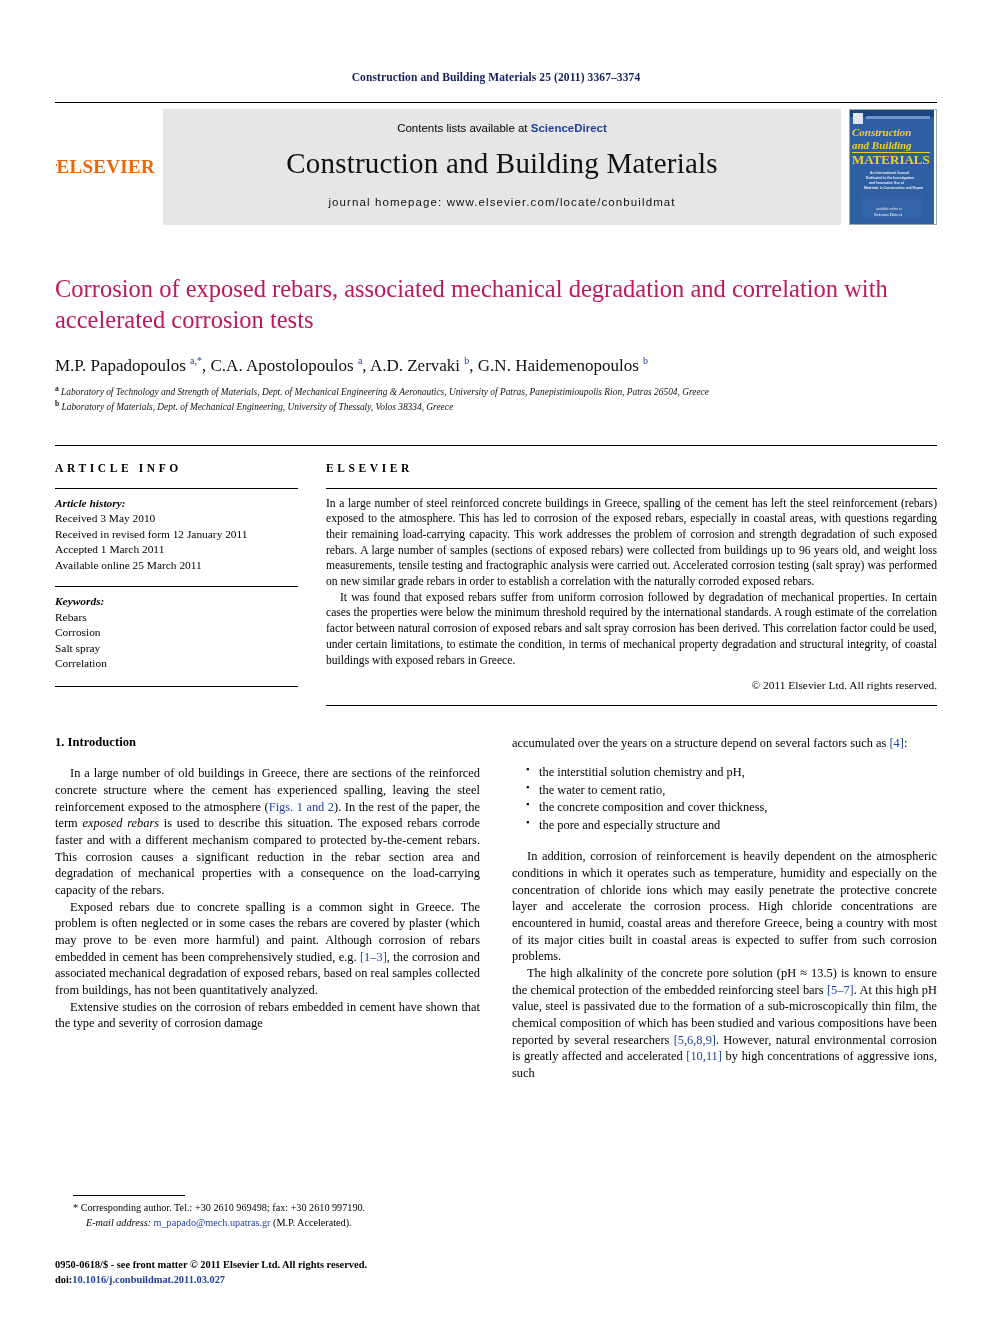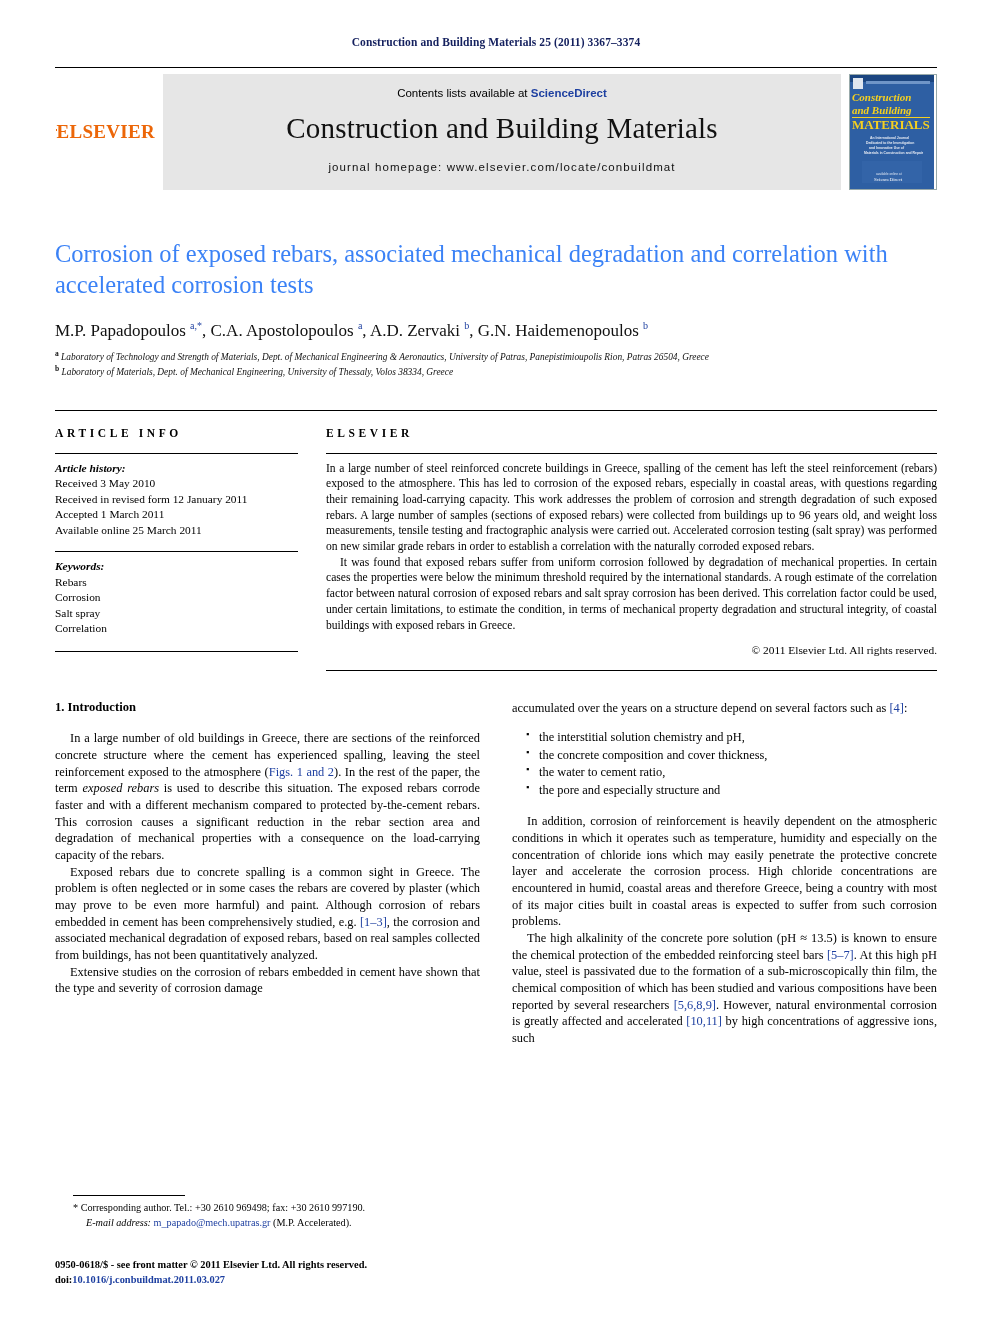--- a/index.html
+++ b/index.html
@@ -24,21 +24,21 @@
   }
 
   
   .running-head {
     text-align: center;
     font-family: "Liberation Serif", serif;
     font-weight: bold;
     font-size: 11.5px;
     color: #14205e;
     letter-spacing: 0.1px;
-    padding-top: 36px;
+    padding-top: 71px;
   }
 
   
   .masthead {
     margin-top: 19px;
     border-top: 1.6px solid #000;
     display: flex;
     align-items: stretch;
     height: 116px;
     padding-top: 6px;
@@ -110,21 +110,21 @@
     position: relative;
     overflow: hidden;
   }
 
   
   .title-block { margin-top: 48px; }
   .paper-title {
     font-family: "Liberation Serif", serif;
     font-size: 24.5px;
     line-height: 1.28;
-    color: #3b82f6;
+    color: #be185d;
     font-weight: normal;
     margin: 0;
   }
   .authors {
     margin-top: 19px;
     font-family: "Liberation Serif", serif;
     font-size: 17px;
     color: #111;
   }
   .authors sup { font-size: 10px; color:#1d3fa0; vertical-align: super; }
@@ -374,22 +374,22 @@
       <h2 class="body-head">1. Introduction</h2>
       <p><span>In a large number of old buildings in Greece, there are sections of the reinforced concrete structure where the cement has experienced spalling, leaving the steel reinforcement exposed to the atmosphere (</span><span class="lnk">Figs. 1 and 2</span><span>). In the rest of the paper, the term </span><span class="ital">exposed rebars</span><span> is used to describe this situation. The exposed rebars corrode faster and with a different mechanism compared to protected by-the-cement rebars. This corrosion causes a significant reduction in the rebar section area and degradation of mechanical properties with a consequence on the load-carrying capacity of the rebars.</span></p>
       <p><span>Exposed rebars due to concrete spalling is a common sight in Greece. The problem is often neglected or in some cases the rebars are covered by plaster (which may prove to be even more harmful) and paint. Although corrosion of rebars embedded in cement has been comprehensively studied, e.g. </span><span class="lnk">[1–3]</span><span>, the corrosion and associated mechanical degradation of exposed rebars, based on real samples collected from buildings, has not been quantitatively analyzed.</span></p>
       <p>Extensive studies on the corrosion of rebars embedded in cement have shown that the type and severity of corrosion damage</p>
     </div>
 
     <div class="bcol">
       <p class="noindent"><span>accumulated over the years on a structure depend on several factors such as </span><span class="lnk">[4]</span><span>:</span></p>
       <ul class="factors">
         <li>the interstitial solution chemistry and pH,</li>
+        <li>the water to cement ratio,</li>
         <li>the concrete composition and cover thickness,</li>
-        <li>the water to cement ratio,</li>
         <li>the pore and especially structure and</li>
       </ul>
       <p>In addition, corrosion of reinforcement is heavily dependent on the atmospheric conditions in which it operates such as temperature, humidity and especially on the concentration of chloride ions which may easily penetrate the protective concrete layer and accelerate the corrosion process. High chloride concentrations are encountered in humid, coastal areas and therefore Greece, being a country with most of its major cities built in coastal areas is expected to suffer from such corrosion problems.</p>
       <p><span>The high alkalinity of the concrete pore solution (pH ≈ 13.5) is known to ensure the chemical protection of the embedded reinforcing steel bars </span><span class="lnk">[5–7]</span><span>. At this high pH value, steel is passivated due to the formation of a sub-microscopically thin film, the chemical composition of which has been studied and various compositions have been reported by several researchers </span><span class="lnk">[5,6,8,9]</span><span>. However, natural environmental corrosion is greatly affected and accelerated </span><span class="lnk">[10,11]</span><span> by high concentrations of aggressive ions, such</span></p>
     </div>
 
   </div>
 
   <div class="footnote">
     <div class="footnote-rule"></div>

